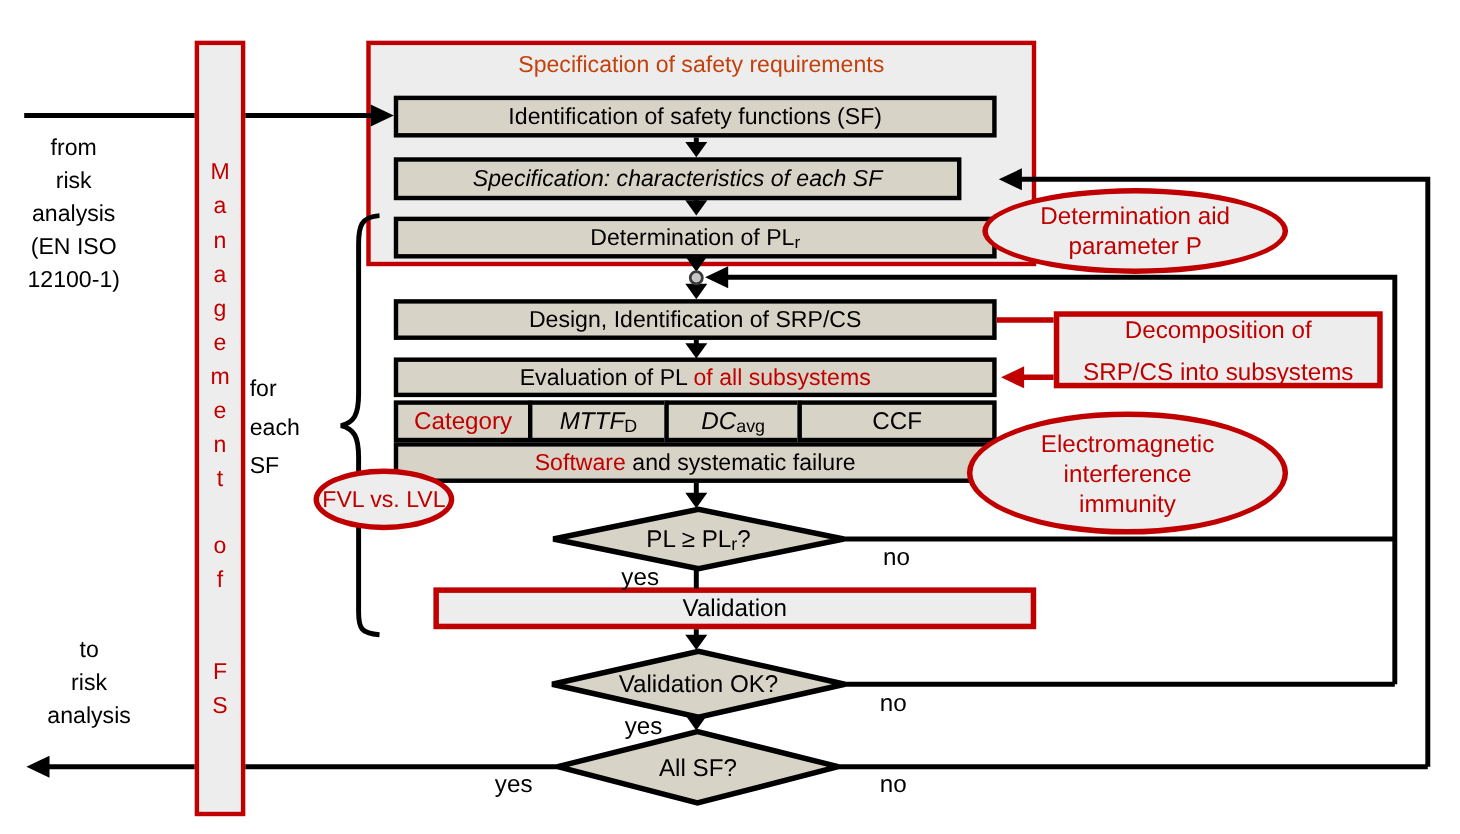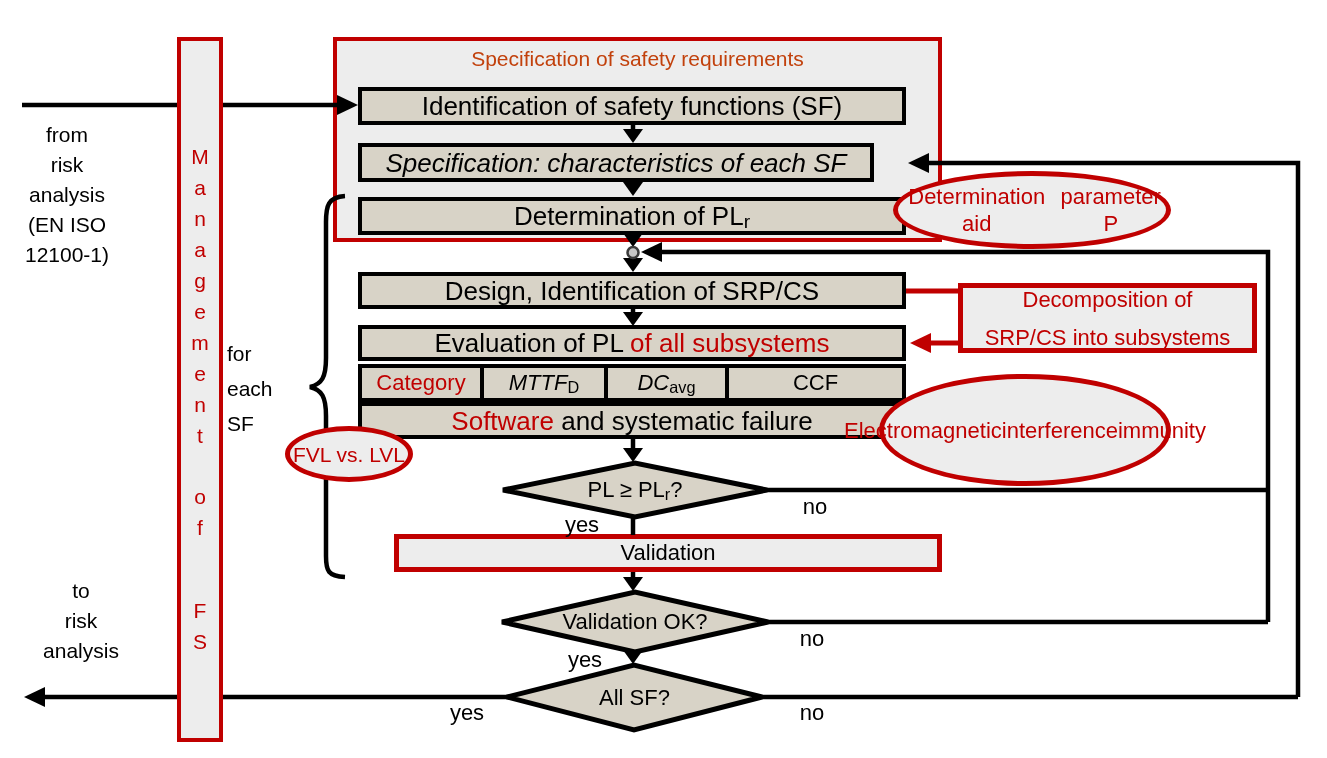--- a/index.html
+++ b/index.html
@@ -10,35 +10,35 @@
   .abs{position:absolute;}
   
   .z1{z-index:1}.z2{z-index:2}.z3{z-index:3}.z4{z-index:4}.z5{z-index:5}.z6{z-index:6}
   
   .container-panel{
     background:#ededed;border:4px solid #c00000;box-sizing:border-box;
   }
   .flowbox{
     background:#d8d3c7;border:4px solid #000;box-sizing:border-box;
     display:flex;align-items:center;justify-content:center;
-    font-size:26px;line-height:1;text-align:center;
+    font-size:21px;line-height:1;text-align:center;
   }
   .panelbox{
     background:#ededed;border:5px solid #c00000;box-sizing:border-box;
     display:flex;align-items:center;justify-content:center;
     font-size:22px;text-align:center;margin-left:36px;
   }
   .redbox{
     background:#ededed;border:5px solid #c00000;box-sizing:border-box;
     display:flex;flex-direction:column;align-items:center;justify-content:center;
     font-size:22px;line-height:29px;color:#c00000;text-align:center;gap:9px;
   }
   .ellipse{
     background:#ededed;border:5px solid #c00000;box-sizing:border-box;border-radius:50%;
-    display:flex;flex-direction:row;align-items:center;justify-content:center;
+    display:flex;flex-direction:column;align-items:center;justify-content:center;
     color:#c00000;font-size:22px;line-height:27px;text-align:center;
   }
   .cells{
     display:grid;grid-template-columns:126fr 124fr 121fr 177fr;
     box-sizing:border-box;
   }
   .cell{
     background:#d8d3c7;border:4px solid #000;box-sizing:border-box;
     display:flex;align-items:center;justify-content:center;
     font-size:22px;text-align:center;margin-left:-4px;

